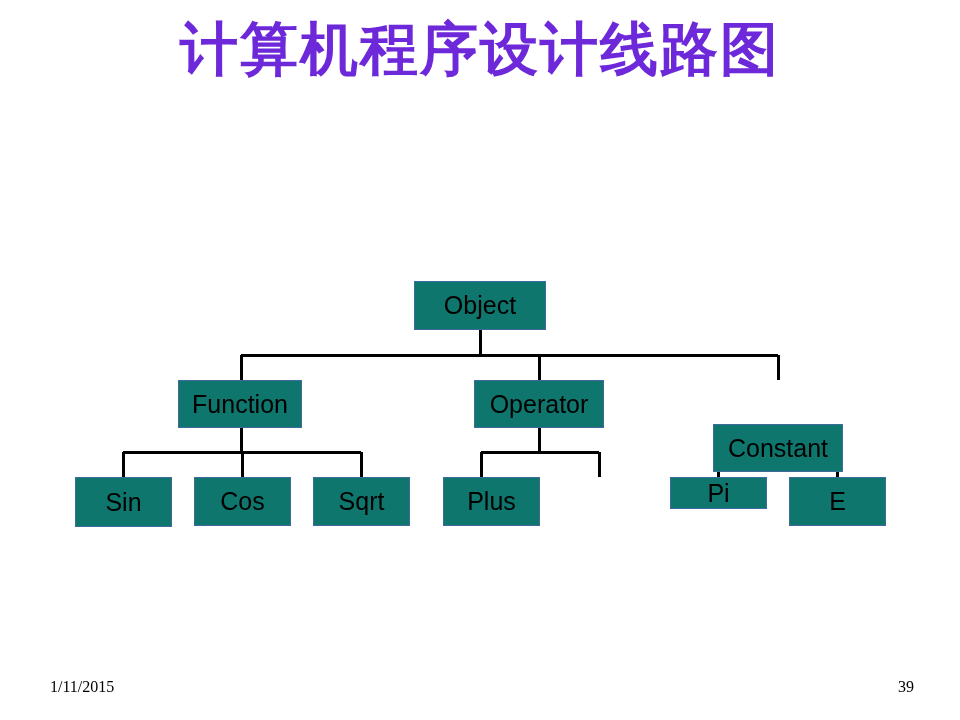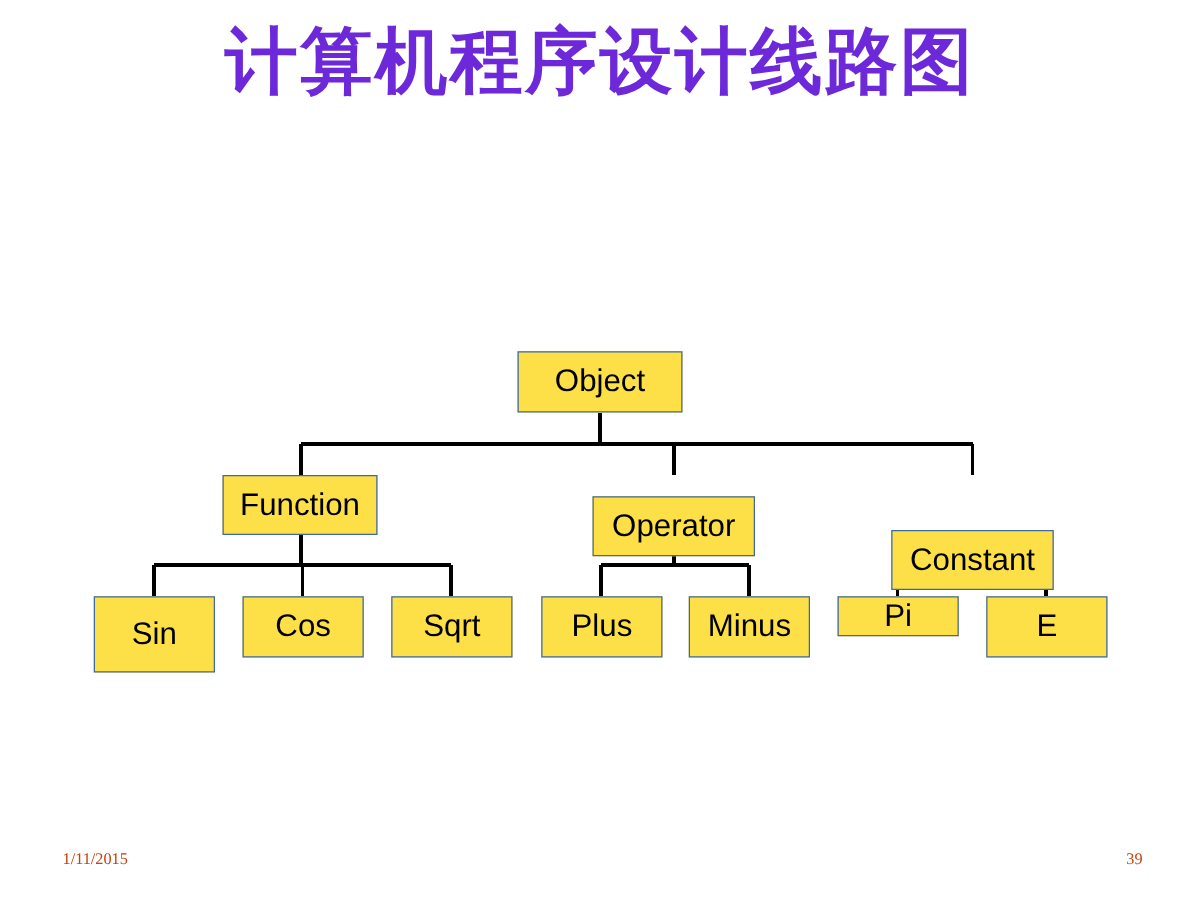--- a/index.html
+++ b/index.html
@@ -47,43 +47,43 @@
     top: 0;
     width: 960px;
     height: 720px;
     pointer-events: none;
   }
 
   
   .node {
     position: absolute;
     box-sizing: border-box;
-    background: #fde047;
+    background: #0f766e;
     border: 1px solid #3E6A9E;
     display: flex;
     align-items: center;
     justify-content: center;
     color: #000000;
     font-family: "Liberation Sans", sans-serif;
     font-size: 25px;
     line-height: 1;
     white-space: nowrap;
     z-index: 2;
   }
   .node.root      { font-size: 25px; }
   .node.branch    { font-size: 25px; }
   .node.leaf      { font-size: 25px; }
 
   
   .footer-text {
     position: absolute;
     font-family: "Liberation Serif", "DejaVu Serif", serif;
-    font-size: 13px;
+    font-size: 16px;
     line-height: 18px;
-    color: #c2410c;
+    color: #000000;
     white-space: nowrap;
   }
   #footer-date { left: 50px; top: 678px; }
   #footer-page { left: 884px; top: 678px; width: 30px; text-align: right; }
 </style>
 </head>
 <body>
 
 <div id="slide">
 
@@ -115,28 +115,27 @@
         <path d="M 778 428 L 778 452"></path>
         <path d="M 718 452 L 837 452"></path>
         <path d="M 718 452 L 718 477"></path>
         <path d="M 837 452 L 837 477"></path>
       </g>
     </svg>
 
     <div class="node root" style="left:414px; top:281px; width:132px; height:49px;">Object</div>
 
     <div class="node branch" style="left:178px; top:380px; width:124px; height:48px;">Function</div>
-    <div class="node branch" style="left:474px; top:380px; width:130px; height:48px;margin-top:17px;">Operator</div>
+    <div class="node branch" style="left:474px; top:380px; width:130px; height:48px;">Operator</div>
     <div class="node branch" style="left:713px; top:380px; width:130px; height:48px;margin-top:44px;">Constant</div>
 
-    <div class="node leaf" style="left:75px; top:477px; width:97px; height:61px;">Sin</div>
+    <div class="node leaf" style="left:75px; top:477px; width:97px; height:50px;">Sin</div>
     <div class="node leaf" style="left:313px; top:477px; width:97px; height:49px;">Sqrt</div>
     <div class="node leaf" style="left:194px; top:477px; width:97px; height:49px;">Cos</div>
-    <div class="node leaf" style="left:433px; top:477px; width:97px; height:49px;">Plus</div>
-    <div class="node leaf" style="left:551px; top:477px; width:97px; height:49px;">Minus</div>
+    <div class="node leaf" style="left:443px; top:477px; width:97px; height:49px;">Plus</div>
     <div class="node leaf" style="left:670px; top:477px; width:97px; height:32px;">Pi</div>
     <div class="node leaf" style="left:789px; top:477px; width:97px; height:49px;">E</div>
 
   </div>
 
   <div class="footer-text" id="footer-date">1/11/2015</div>
   <div class="footer-text" id="footer-page">39</div>
 
 </div>
 

